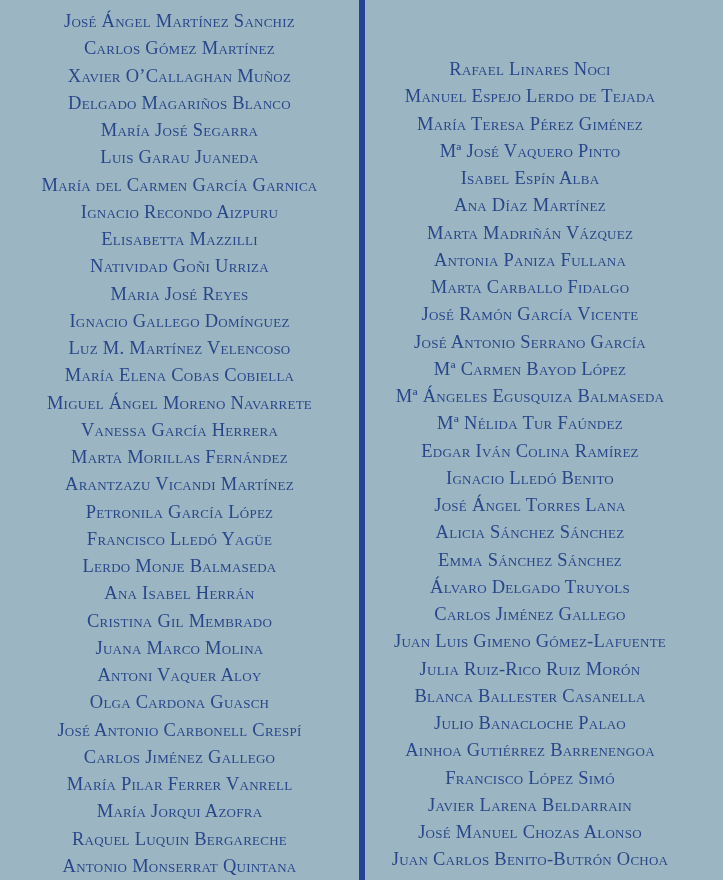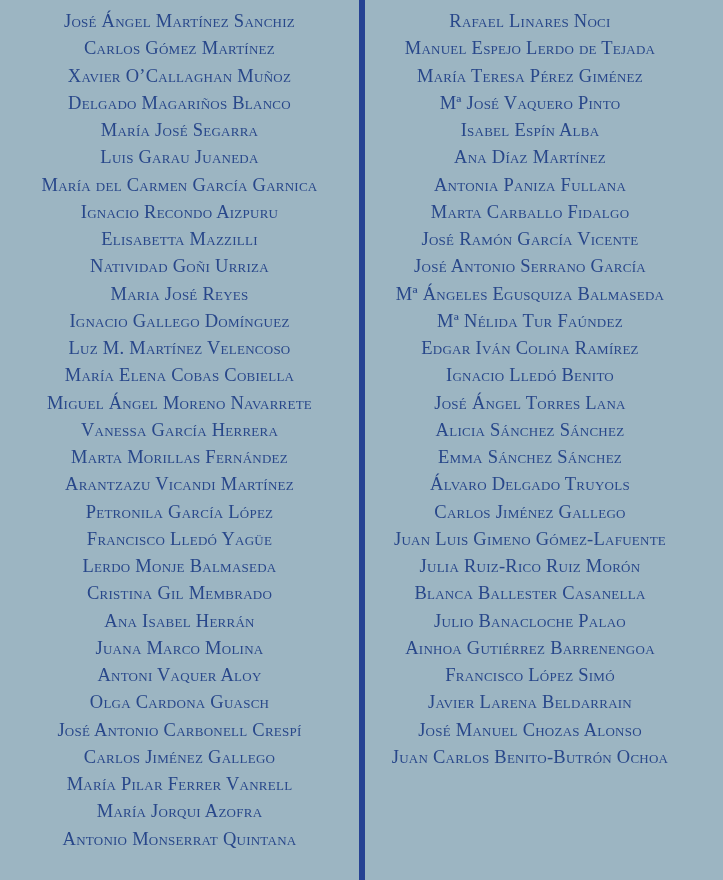--- a/index.html
+++ b/index.html
@@ -25,21 +25,21 @@
     height: 880px;
     border-radius: 20px;
   }
   .name-column {
     box-sizing: border-box;
     padding-top: 8px;
     display: flex;
     flex-direction: column;
   }
   .col-left  { width: 359px; }
-  .col-right { width: 330px; }
+  .col-right { width: 330px; margin-top: 48px; }
   .divider {
     width: 6px;
     height: 880px;
     background: var(--divider);
     flex: 0 0 6px;
   }
   .name-row {
     height: 27.25px;
     line-height: 27.25px;
     text-align: center;
@@ -69,43 +69,46 @@
       <div class="name-row">Ignacio Gallego Domínguez</div>
       <div class="name-row">Luz M. Martínez Velencoso</div>
       <div class="name-row">María Elena Cobas Cobiella</div>
       <div class="name-row">Miguel Ángel Moreno Navarrete</div>
       <div class="name-row">Vanessa García Herrera</div>
       <div class="name-row">Marta Morillas Fernández</div>
       <div class="name-row">Arantzazu Vicandi Martínez</div>
       <div class="name-row">Petronila García López</div>
       <div class="name-row">Francisco Lledó Yagüe</div>
       <div class="name-row">Lerdo Monje Balmaseda</div>
+      <div class="name-row">Ana Isabel Herrán</div>
       <div class="name-row">Cristina Gil Membrado</div>
-      <div class="name-row">Ana Isabel Herrán</div>
       <div class="name-row">Juana Marco Molina</div>
       <div class="name-row">Antoni Vaquer Aloy</div>
       <div class="name-row">Olga Cardona Guasch</div>
       <div class="name-row">José Antonio Carbonell Crespí</div>
       <div class="name-row">Carlos Jiménez Gallego</div>
       <div class="name-row">María Pilar Ferrer Vanrell</div>
       <div class="name-row">María Jorqui Azofra</div>
+      <div class="name-row">Raquel Luquin Bergareche</div>
       <div class="name-row">Antonio Monserrat Quintana</div>
     </div>
   <div class="divider"></div>
   <div class="name-column col-right">
       <div class="name-row">Rafael Linares Noci</div>
       <div class="name-row">Manuel Espejo Lerdo de Tejada</div>
       <div class="name-row">María Teresa Pérez Giménez</div>
       <div class="name-row">Mª José Vaquero Pinto</div>
       <div class="name-row">Isabel Espín Alba</div>
       <div class="name-row">Ana Díaz Martínez</div>
+      <div class="name-row">Marta Madriñán Vázquez</div>
       <div class="name-row">Antonia Paniza Fullana</div>
       <div class="name-row">Marta Carballo Fidalgo</div>
       <div class="name-row">José Ramón García Vicente</div>
       <div class="name-row">José Antonio Serrano García</div>
+      <div class="name-row">Mª Carmen Bayod López</div>
       <div class="name-row">Mª Ángeles Egusquiza Balmaseda</div>
       <div class="name-row">Mª Nélida Tur Faúndez</div>
       <div class="name-row">Edgar Iván Colina Ramírez</div>
       <div class="name-row">Ignacio Lledó Benito</div>
       <div class="name-row">José Ángel Torres Lana</div>
       <div class="name-row">Alicia Sánchez Sánchez</div>
       <div class="name-row">Emma Sánchez Sánchez</div>
       <div class="name-row">Álvaro Delgado Truyols</div>
       <div class="name-row">Carlos Jiménez Gallego</div>
       <div class="name-row">Juan Luis Gimeno Gómez-Lafuente</div>

